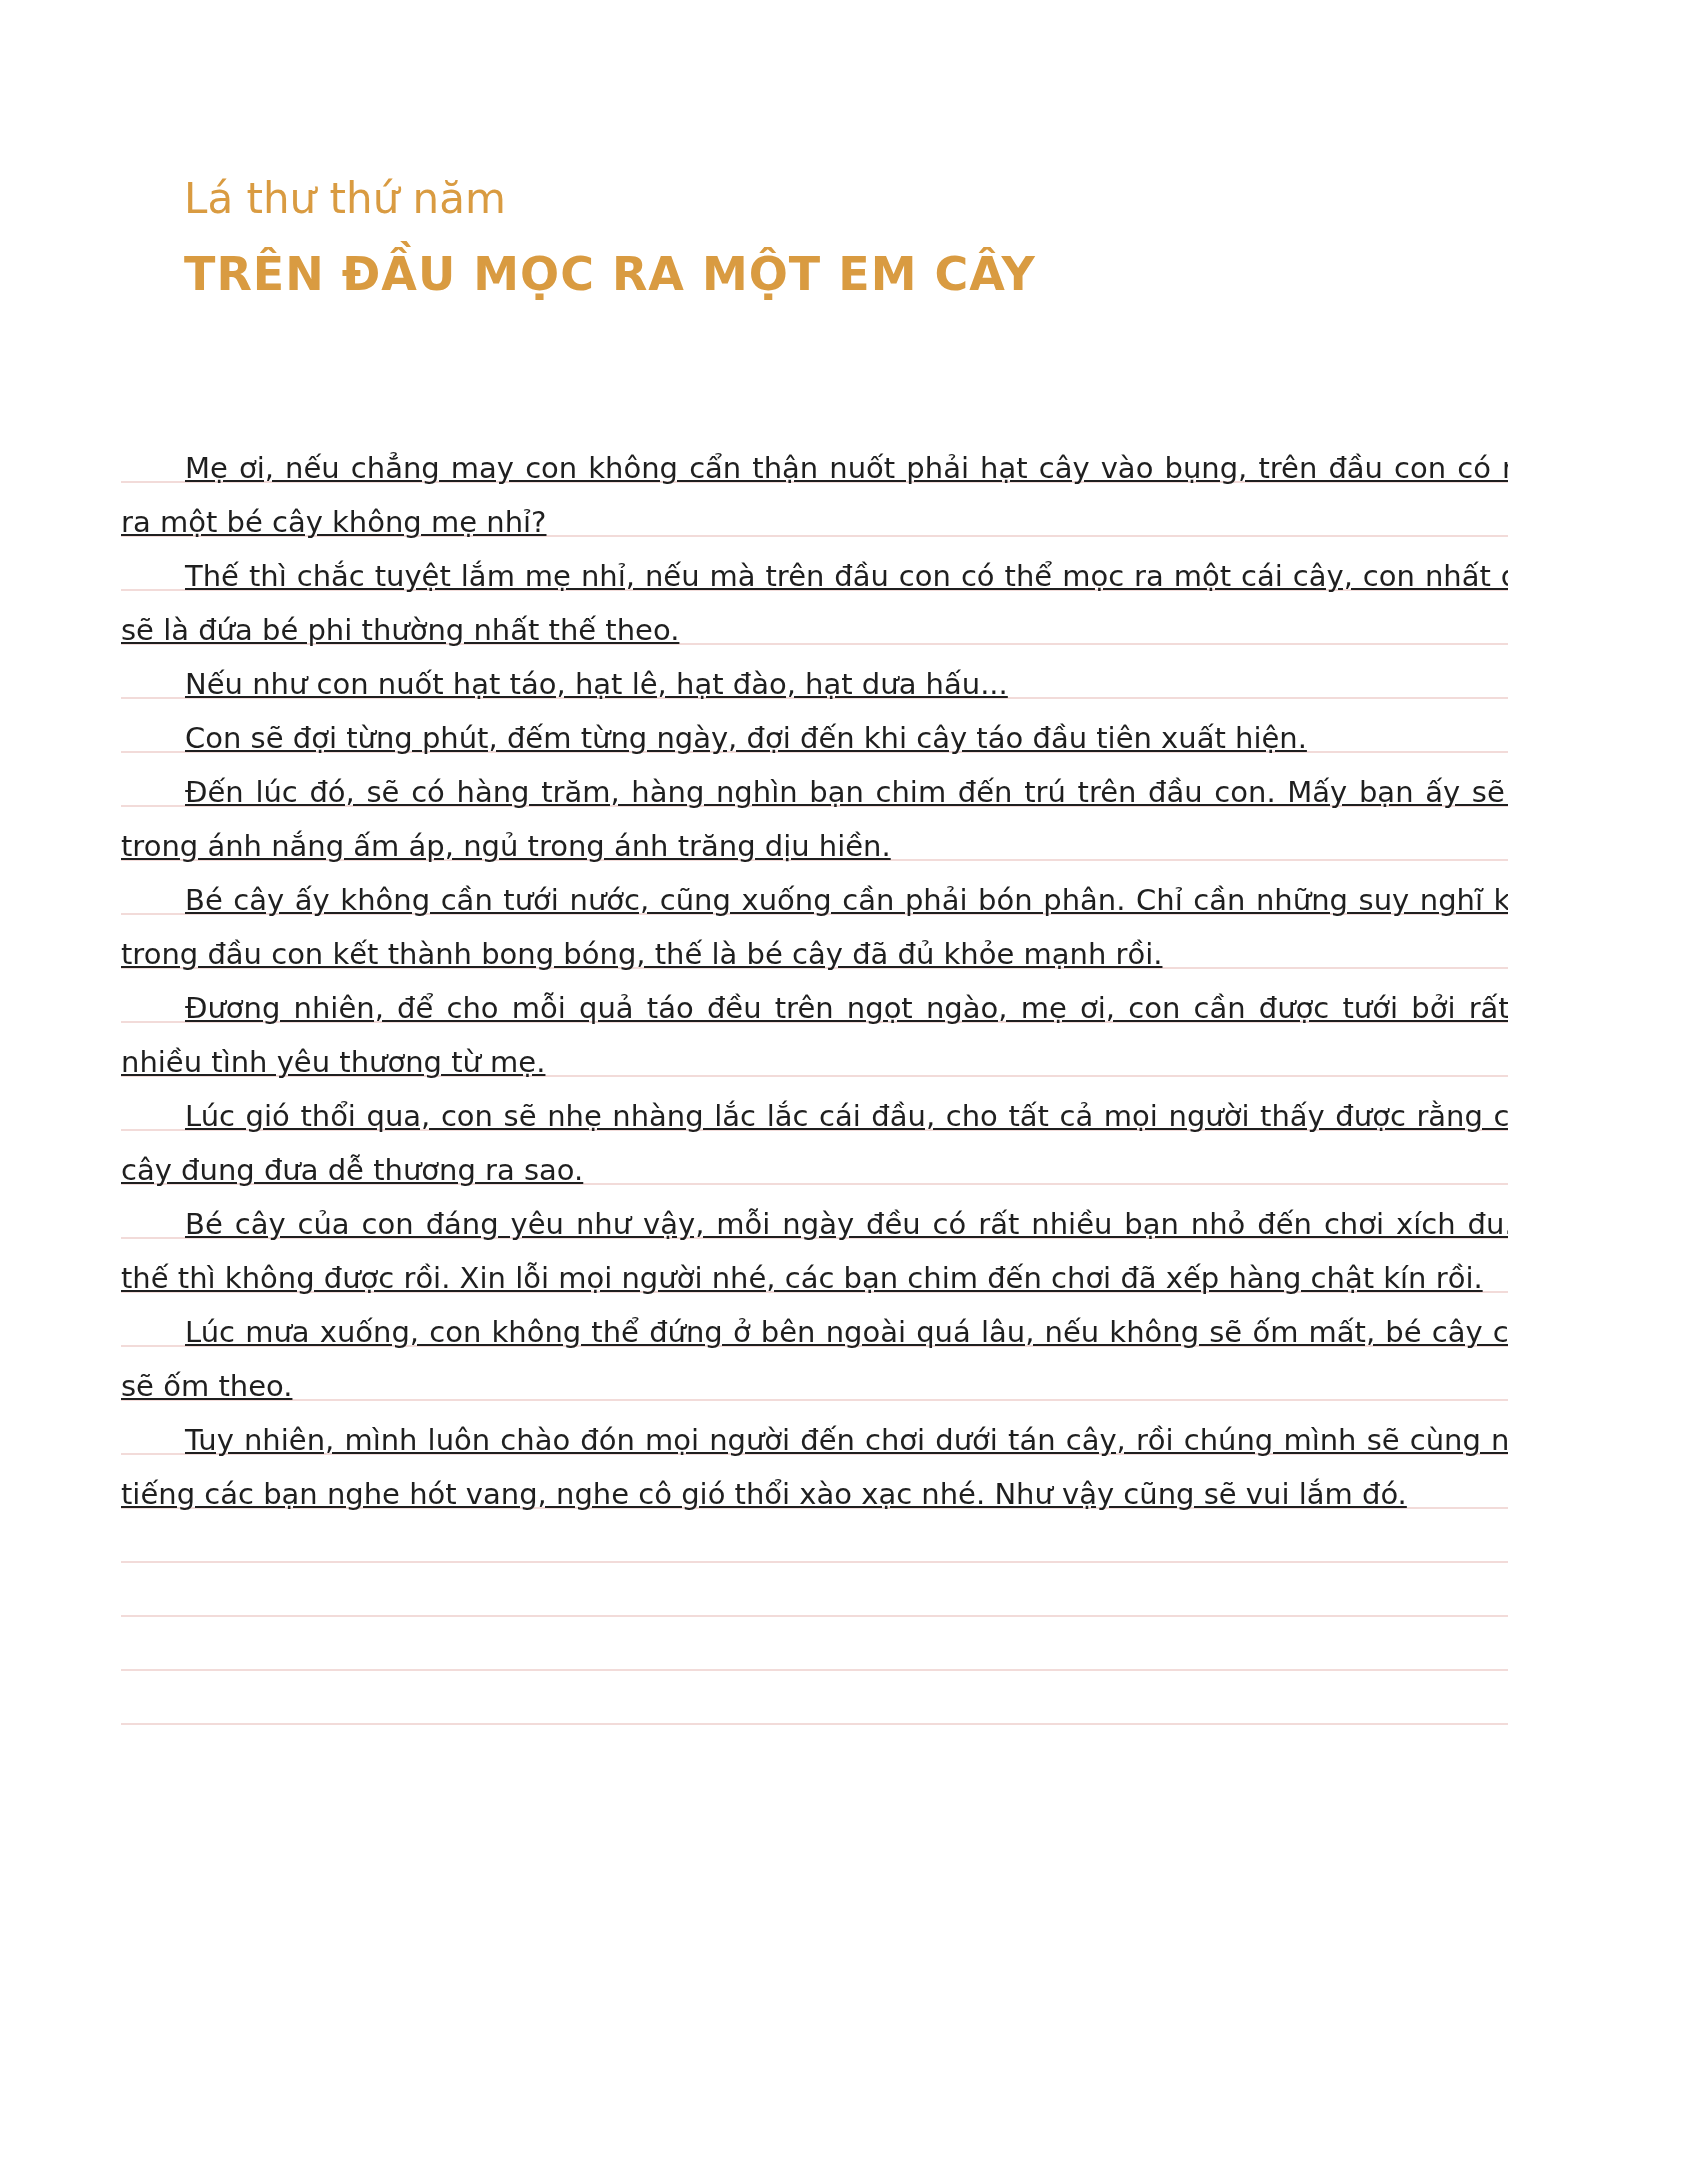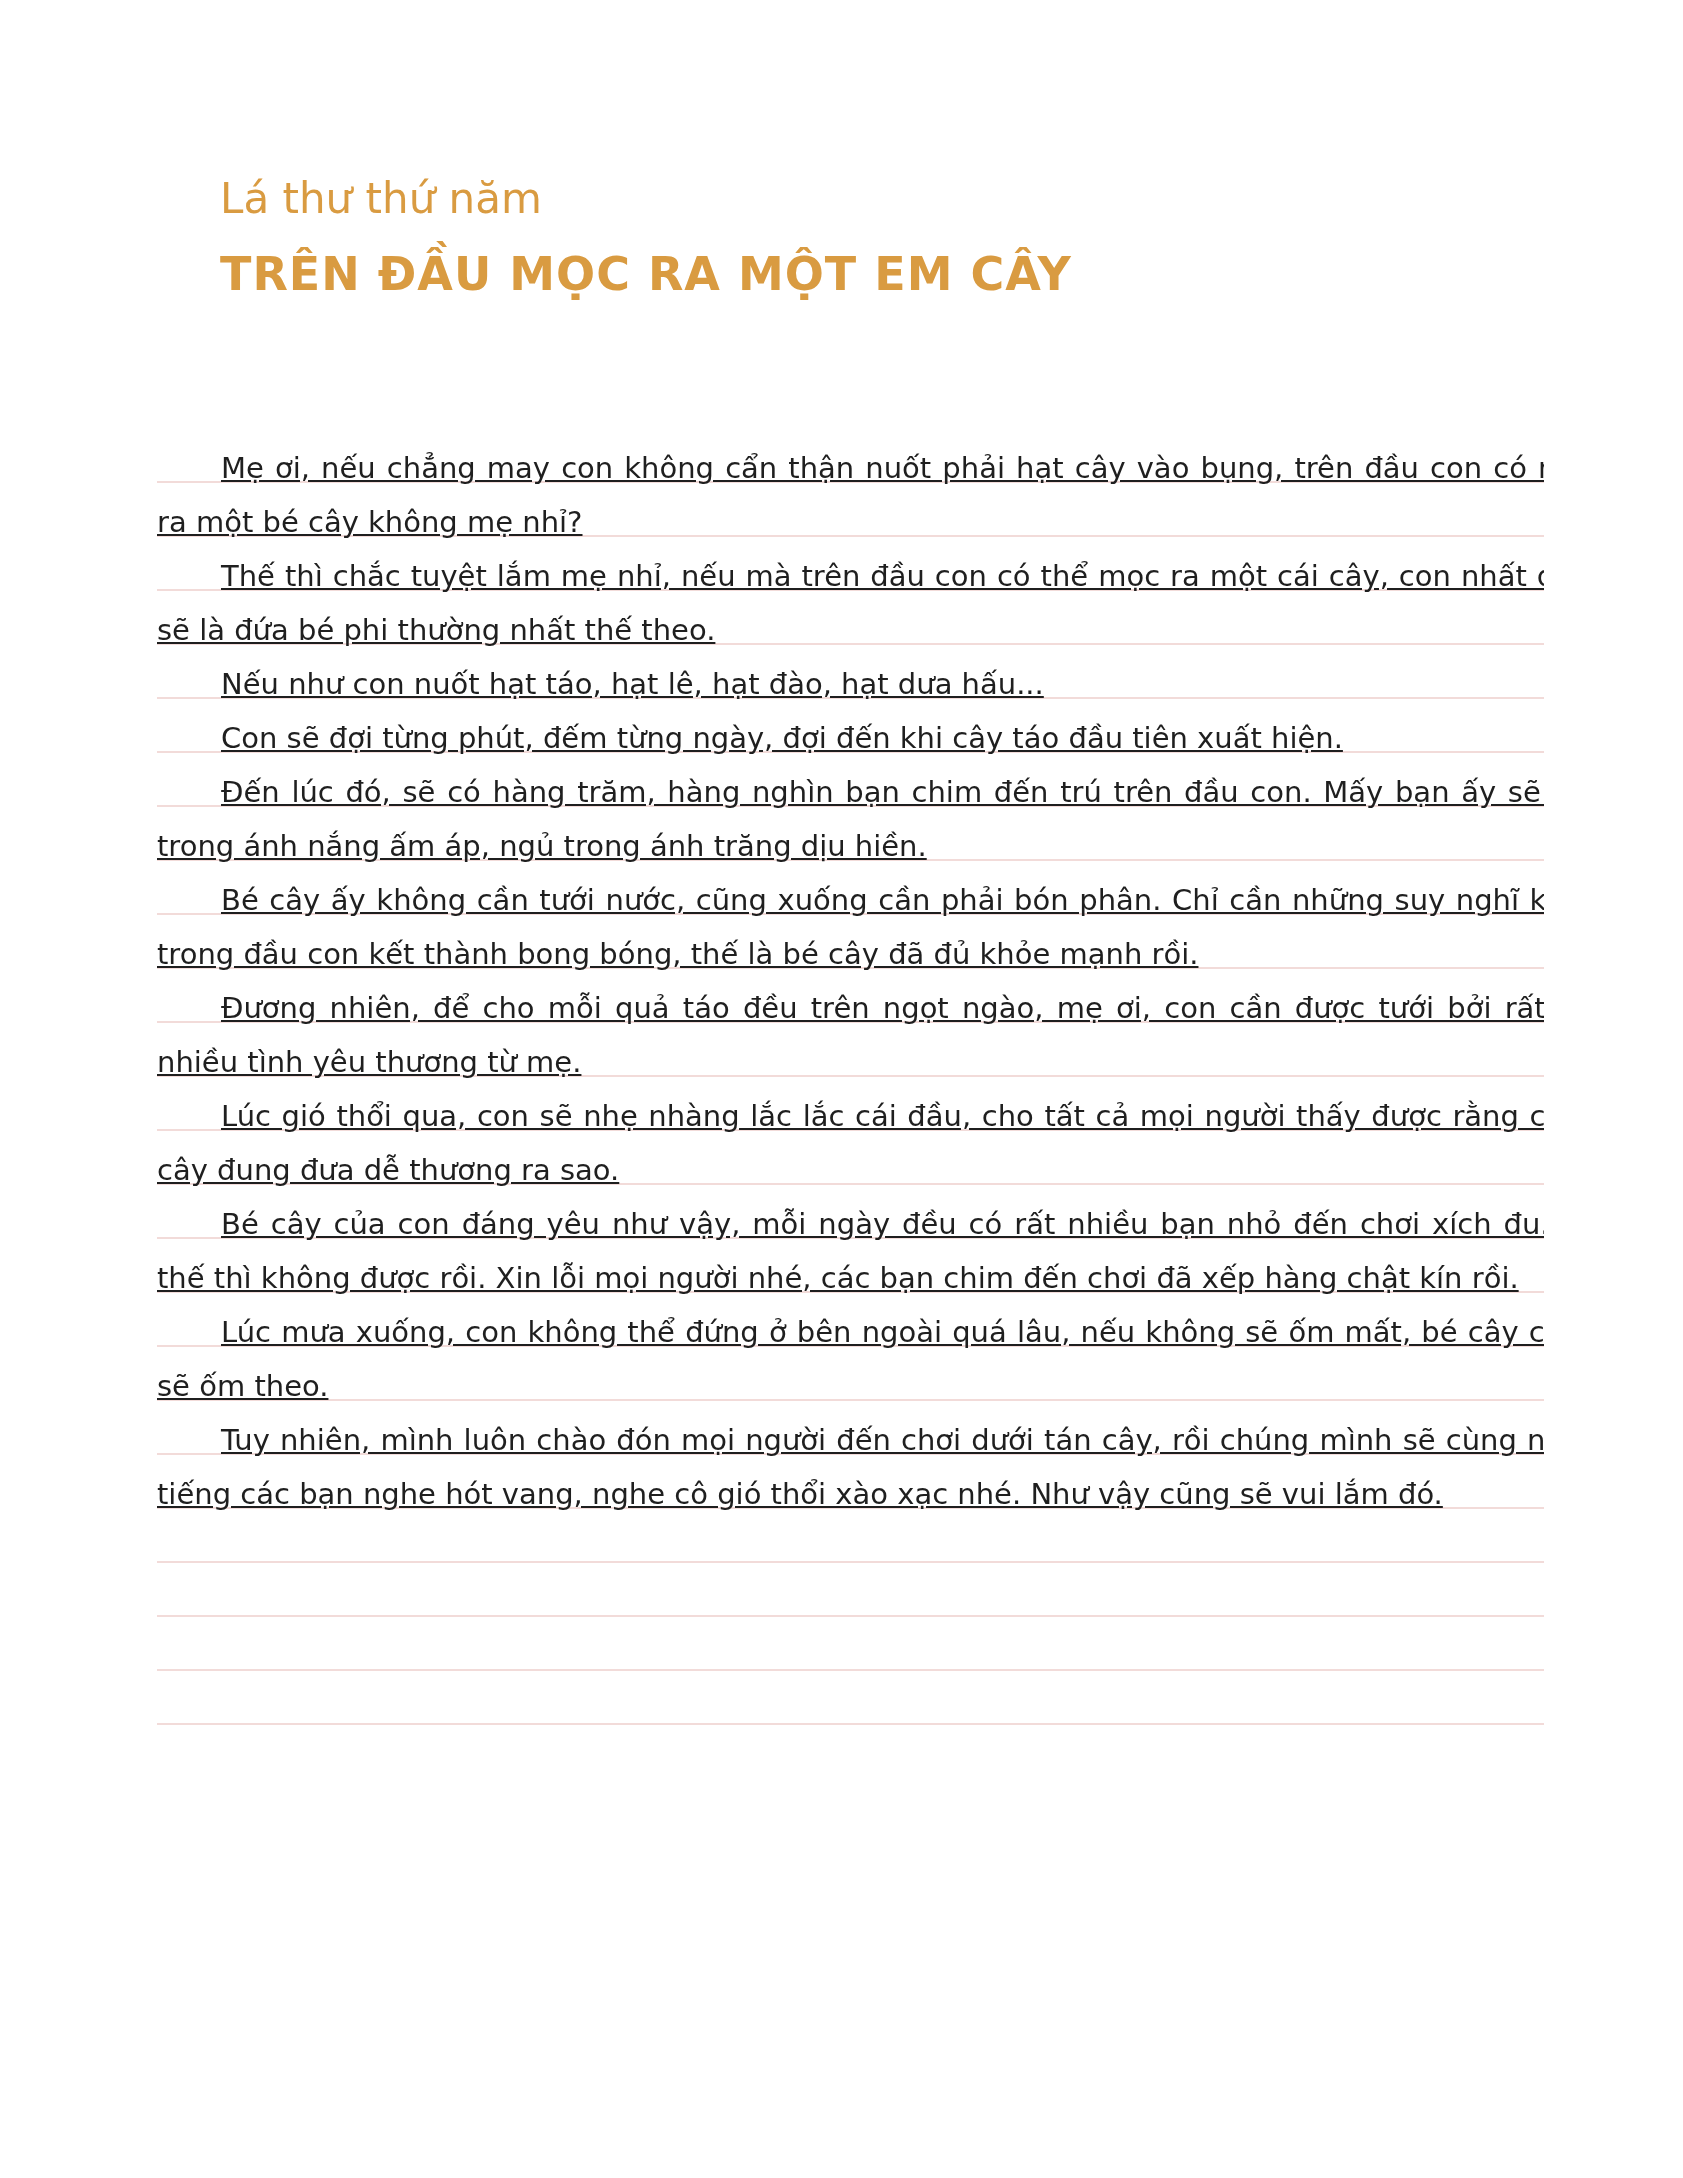--- a/index.html
+++ b/index.html
@@ -7,21 +7,20 @@
     padding: 0;
     background: #ffffff;
   }
   .page {
     position: relative;
     width: 1508px;
     height: 2178px;
     background: #ffffff;
     overflow: hidden;
     font-family: "DejaVu Sans", sans-serif;
-    margin-left: 36px;
   }
   .letter-header {
     position: absolute;
     left: 184px;
     top: 176px;
   }
   .letter-subtitle {
     font-size: 42px;
     line-height: 46px;
     font-weight: normal;

